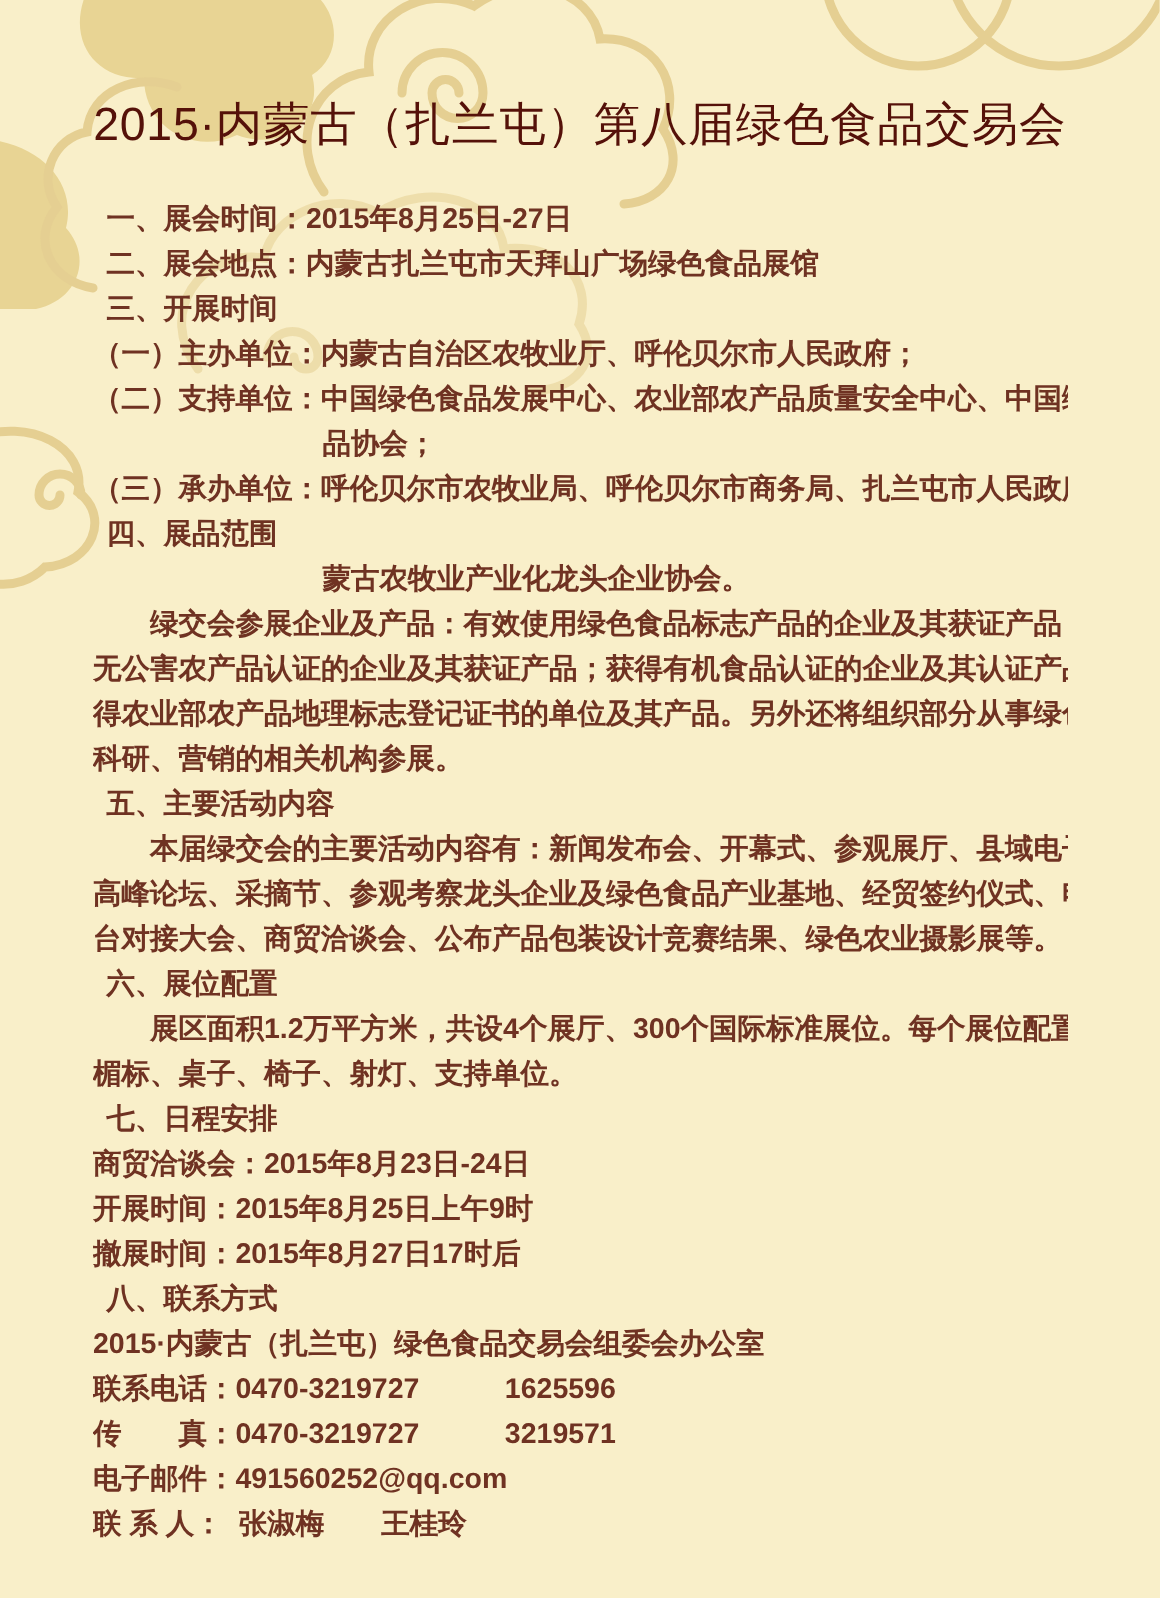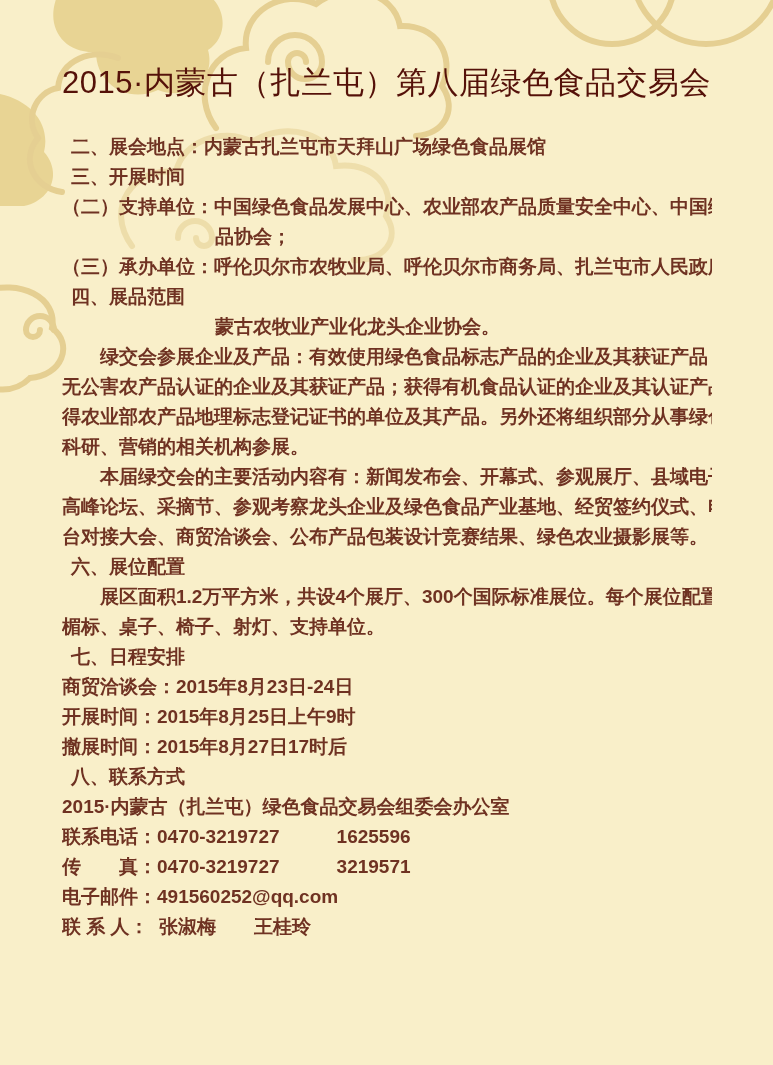--- a/index.html
+++ b/index.html
@@ -55,31 +55,34 @@
     <g opacity="0.55">
       <path d="M132,246 C104,208 134,166 176,172 C182,142 222,126 252,142 C286,120 332,134 336,166 C372,162 396,186 386,216 C402,240 382,262 354,260"></path>
       <path d="M196,238 a8,8 0 1 0 16,0 a17,17 0 1 0 -34,0"></path>
     </g>
   </g>
 </svg>
 
 <div class="page-title">2015·内蒙古（扎兰屯）第八届绿色食品交易会</div>
 
 <div class="doc">
+  <div class="line sec">一、展会时间：2015年8月25日-27日</div>
   <div class="line sec">二、展会地点：内蒙古扎兰屯市天拜山广场绿色食品展馆</div>
   <div class="line sec">三、开展时间</div>
+  <div class="line">（一）主办单位：内蒙古自治区农牧业厅、呼伦贝尔市人民政府；</div>
   <div class="line just">（二）支持单位：中国绿色食品发展中心、农业部农产品质量安全中心、中国绿色食</div>
   <div class="line hang">品协会；</div>
   <div class="line just">（三）承办单位：呼伦贝尔市农牧业局、呼伦贝尔市商务局、扎兰屯市人民政府、内</div>
   <div class="line sec">四、展品范围</div>
   <div class="line hang">蒙古农牧业产业化龙头企业协会。</div>
   <div class="line indent just">绿交会参展企业及产品：有效使用绿色食品标志产品的企业及其获证产品；获得</div>
   <div class="line just">无公害农产品认证的企业及其获证产品；获得有机食品认证的企业及其认证产品；获</div>
   <div class="line just">得农业部农产品地理标志登记证书的单位及其产品。另外还将组织部分从事绿色食品</div>
   <div class="line">科研、营销的相关机构参展。</div>
+  <div class="line sec">五、主要活动内容</div>
   <div class="line indent just">本届绿交会的主要活动内容有：新闻发布会、开幕式、参观展厅、县域电子商务</div>
   <div class="line just">高峰论坛、采摘节、参观考察龙头企业及绿色食品产业基地、经贸签约仪式、电商平</div>
   <div class="line">台对接大会、商贸洽谈会、公布产品包装设计竞赛结果、绿色农业摄影展等。</div>
   <div class="line sec">六、展位配置</div>
   <div class="line indent just">展区面积1.2万平方米，共设4个展厅、300个国际标准展位。每个展位配置围板、</div>
   <div class="line">楣标、桌子、椅子、射灯、支持单位。</div>
   <div class="line sec">七、日程安排</div>
   <div class="line">商贸洽谈会：2015年8月23日-24日</div>
   <div class="line">开展时间：2015年8月25日上午9时</div>
   <div class="line">撤展时间：2015年8月27日17时后</div>

